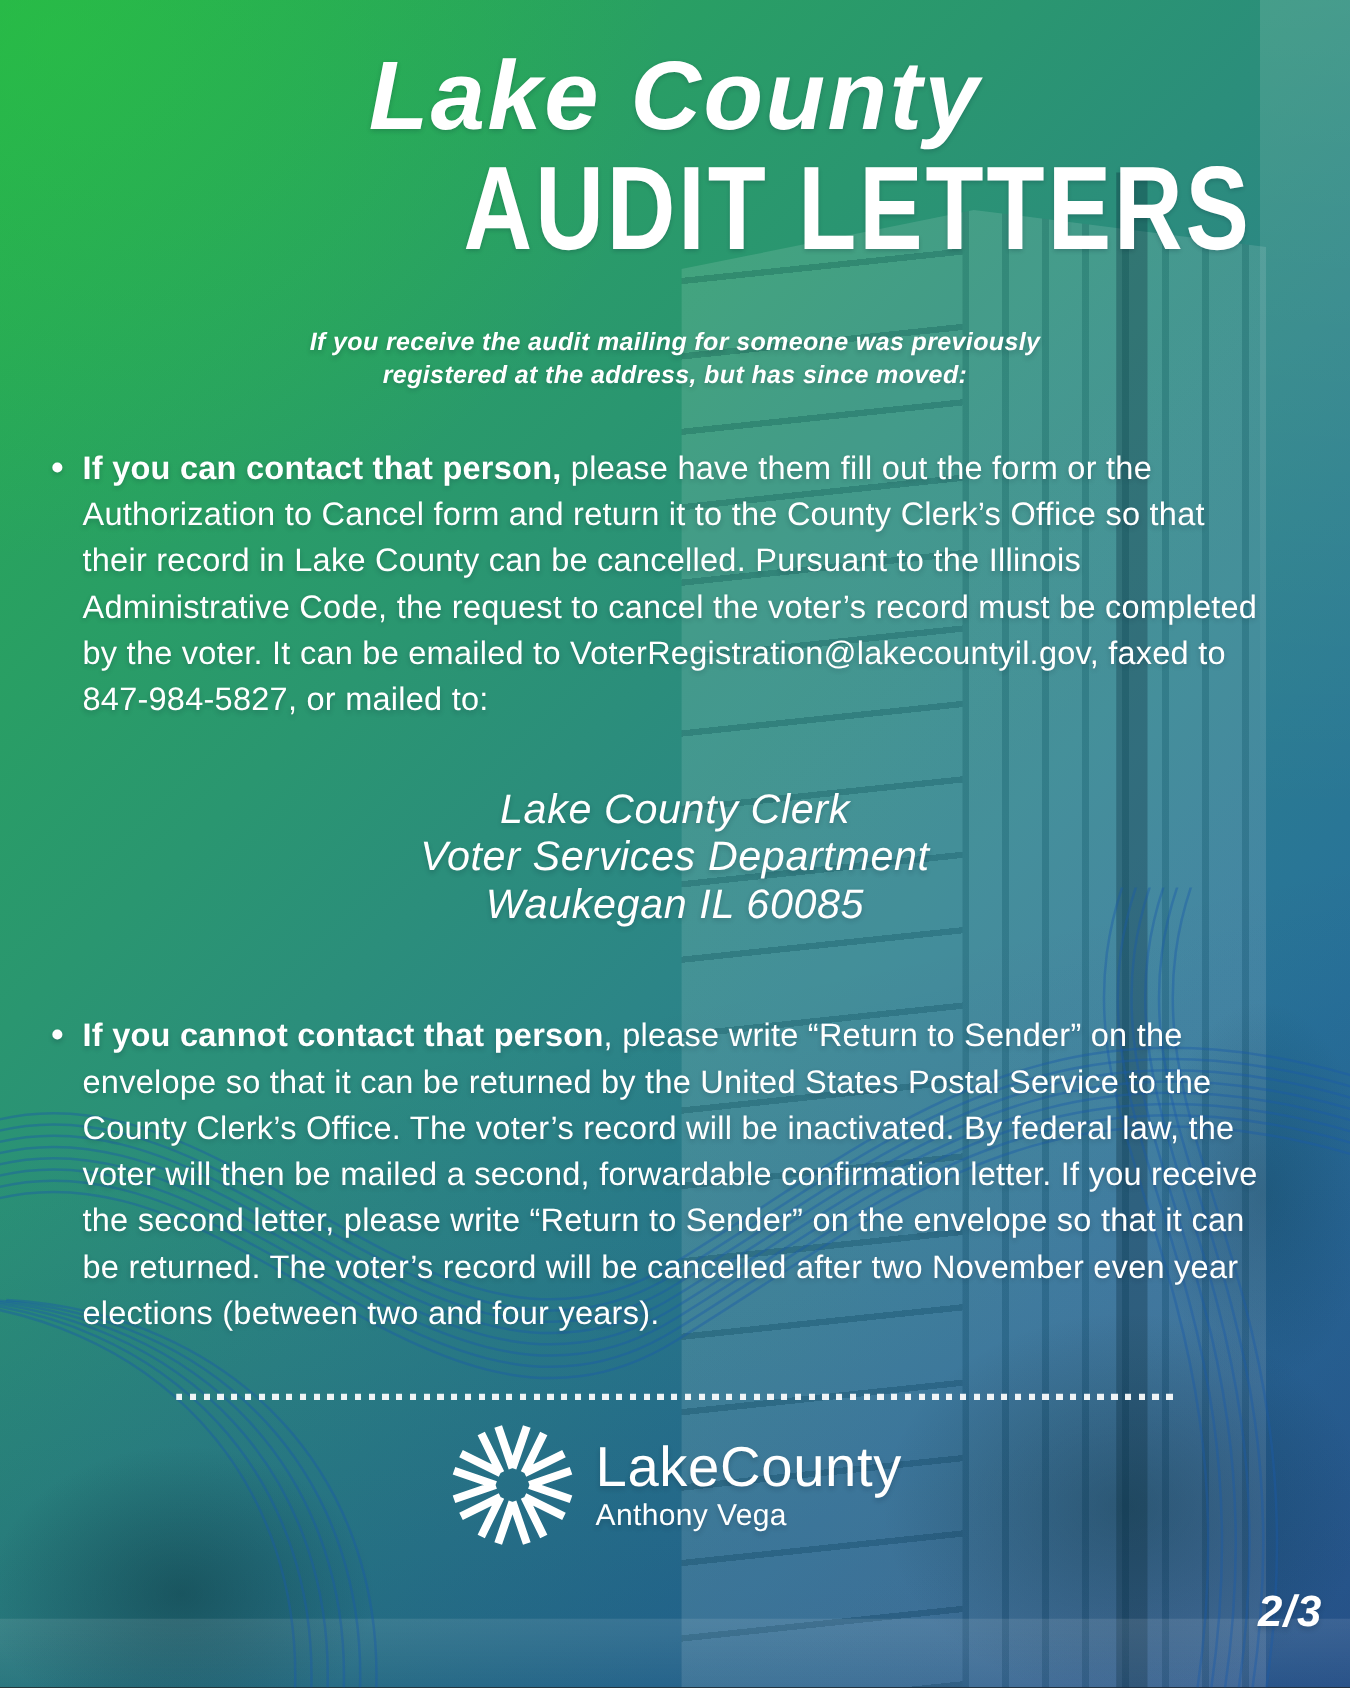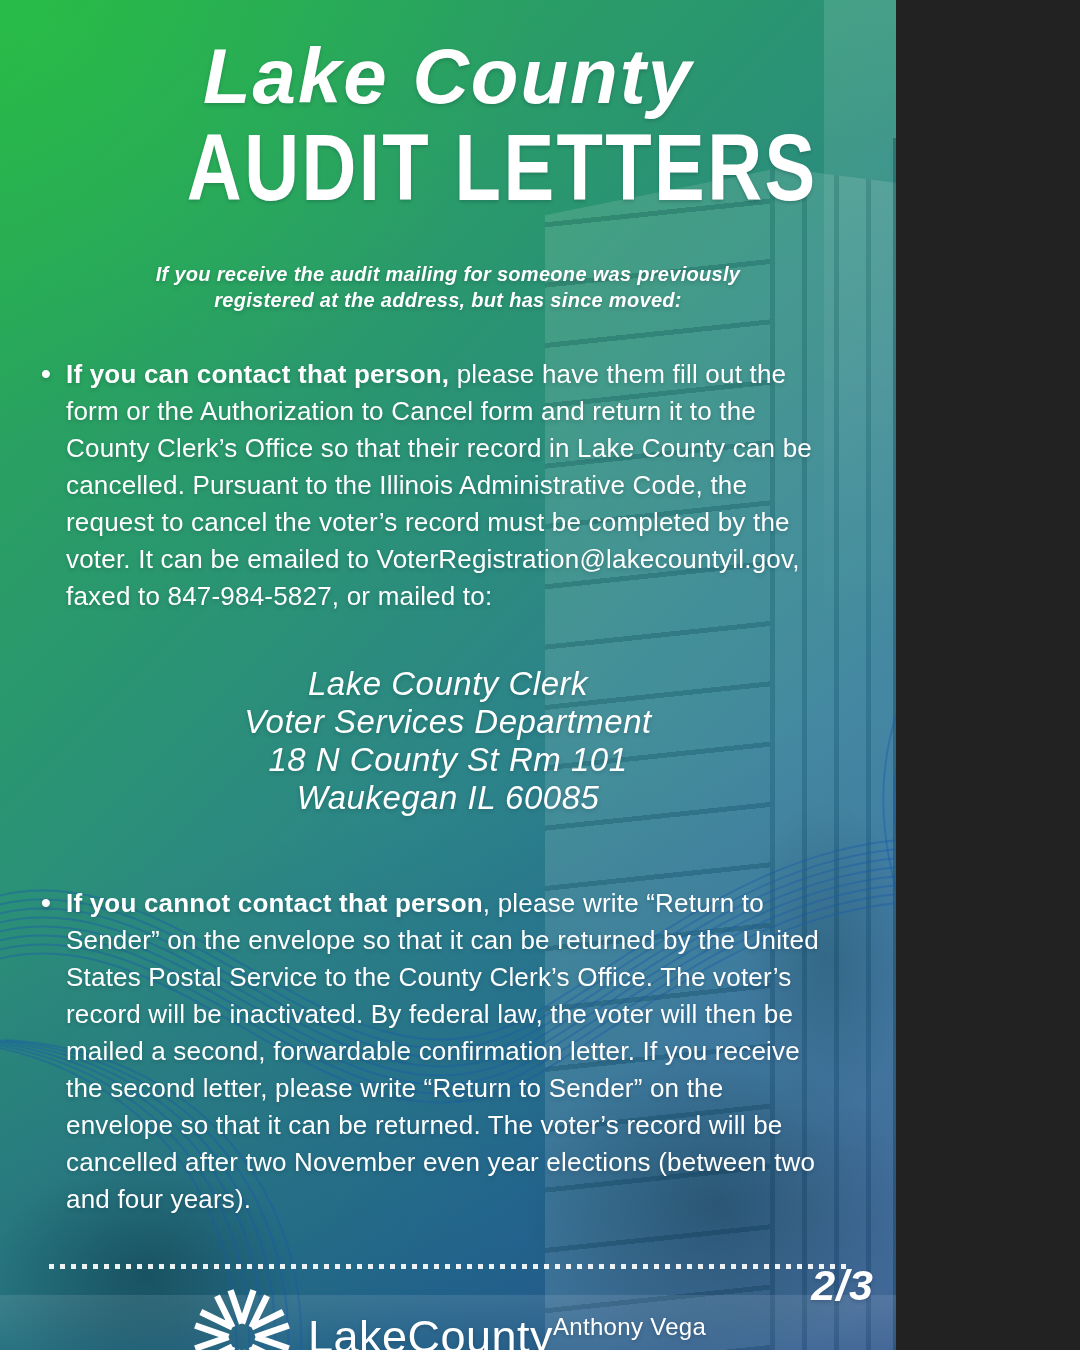--- a/index.html
+++ b/index.html
@@ -1,18 +1,18 @@
 <!DOCTYPE html>
 <html><head>
 <meta charset="utf-8">
 <style>
   html, body { margin: 0; padding: 0; background: #222; }
   .poster {
     position: relative;
-    width: 896px;
+    width: 1080px;
     height: 1350px;
     overflow: hidden;
     font-family: "Liberation Sans", sans-serif;
     color: #ffffff;
     text-shadow: 0 2px 4px rgba(0, 25, 40, 0.20);
   }
   
   .bg {
     position: absolute; inset: 0;
     background:
@@ -93,26 +93,26 @@
   .divider {
     margin: 46px auto 0; width: 798px; height: 5px;
     background: repeating-linear-gradient(90deg,
       rgba(255,255,255,0.92) 0 5px, rgba(255,255,255,0) 5px 11px);
   }
   .footer {
     margin-top: 16px; display: flex; justify-content: center; align-items: center;
     gap: 14px;
   }
   .logo-icon svg { display: block; }
-  .logo-text { display: flex; flex-direction: row; }
+  .logo-text { display: flex; flex-direction: column; }
   .logo-wordmark { font-size: 45px; letter-spacing: 0.5px; line-height: 1.1; }
   .clerk-name, .clerk-title { font-size: 24px; line-height: 1.22; letter-spacing: 0.3px; }
   .page-indicator {
     position: absolute; right: 22px; bottom: 40px;
-    font-size: 43px; font-weight: 700; font-style: italic; letter-spacing: 1px; padding-left: 31px;
+    font-size: 35px; font-weight: 700; font-style: italic; letter-spacing: 1px; padding-left: 31px;
   }
 </style>
 </head>
 <body>
 
 <div class="poster">
 
   <div class="bg"></div>
   <div class="photo">
     <div class="sky-strip"></div>
@@ -166,21 +166,20 @@
 
     <div class="content">
 
       <div class="bullet-item bullet-first">
         <b>If you can contact that person,</b><span> please have them fill out the form or the Authorization to Cancel form and return it to the County Clerk’s Office so that their record in Lake County can be cancelled. Pursuant to the Illinois Administrative Code, the request to cancel the voter’s record must be completed by the voter. It can be emailed to VoterRegistration@lakecountyil.gov, faxed to 847-984-5827, or mailed to:</span>
       </div>
 
       <div class="address">
         <div>Lake County Clerk</div>
         <div>Voter Services Department</div>
-        <div>18 N County St Rm 101</div>
         <div>Waukegan IL 60085</div>
       </div>
 
       <div class="bullet-item bullet-second">
         <b>If you cannot contact that person</b><span>, please write “Return to Sender” on the envelope so that it can be returned by the United States Postal Service to the County Clerk’s Office. The voter’s record will be inactivated. By federal law, the voter will then be mailed a second, forwardable confirmation letter. If you receive the second letter, please write “Return to Sender” on the envelope so that it can be returned. The voter’s record will be cancelled after two November even year elections (between two and four years).</span>
       </div>
 
     </div>
 
     <div class="divider"></div>

